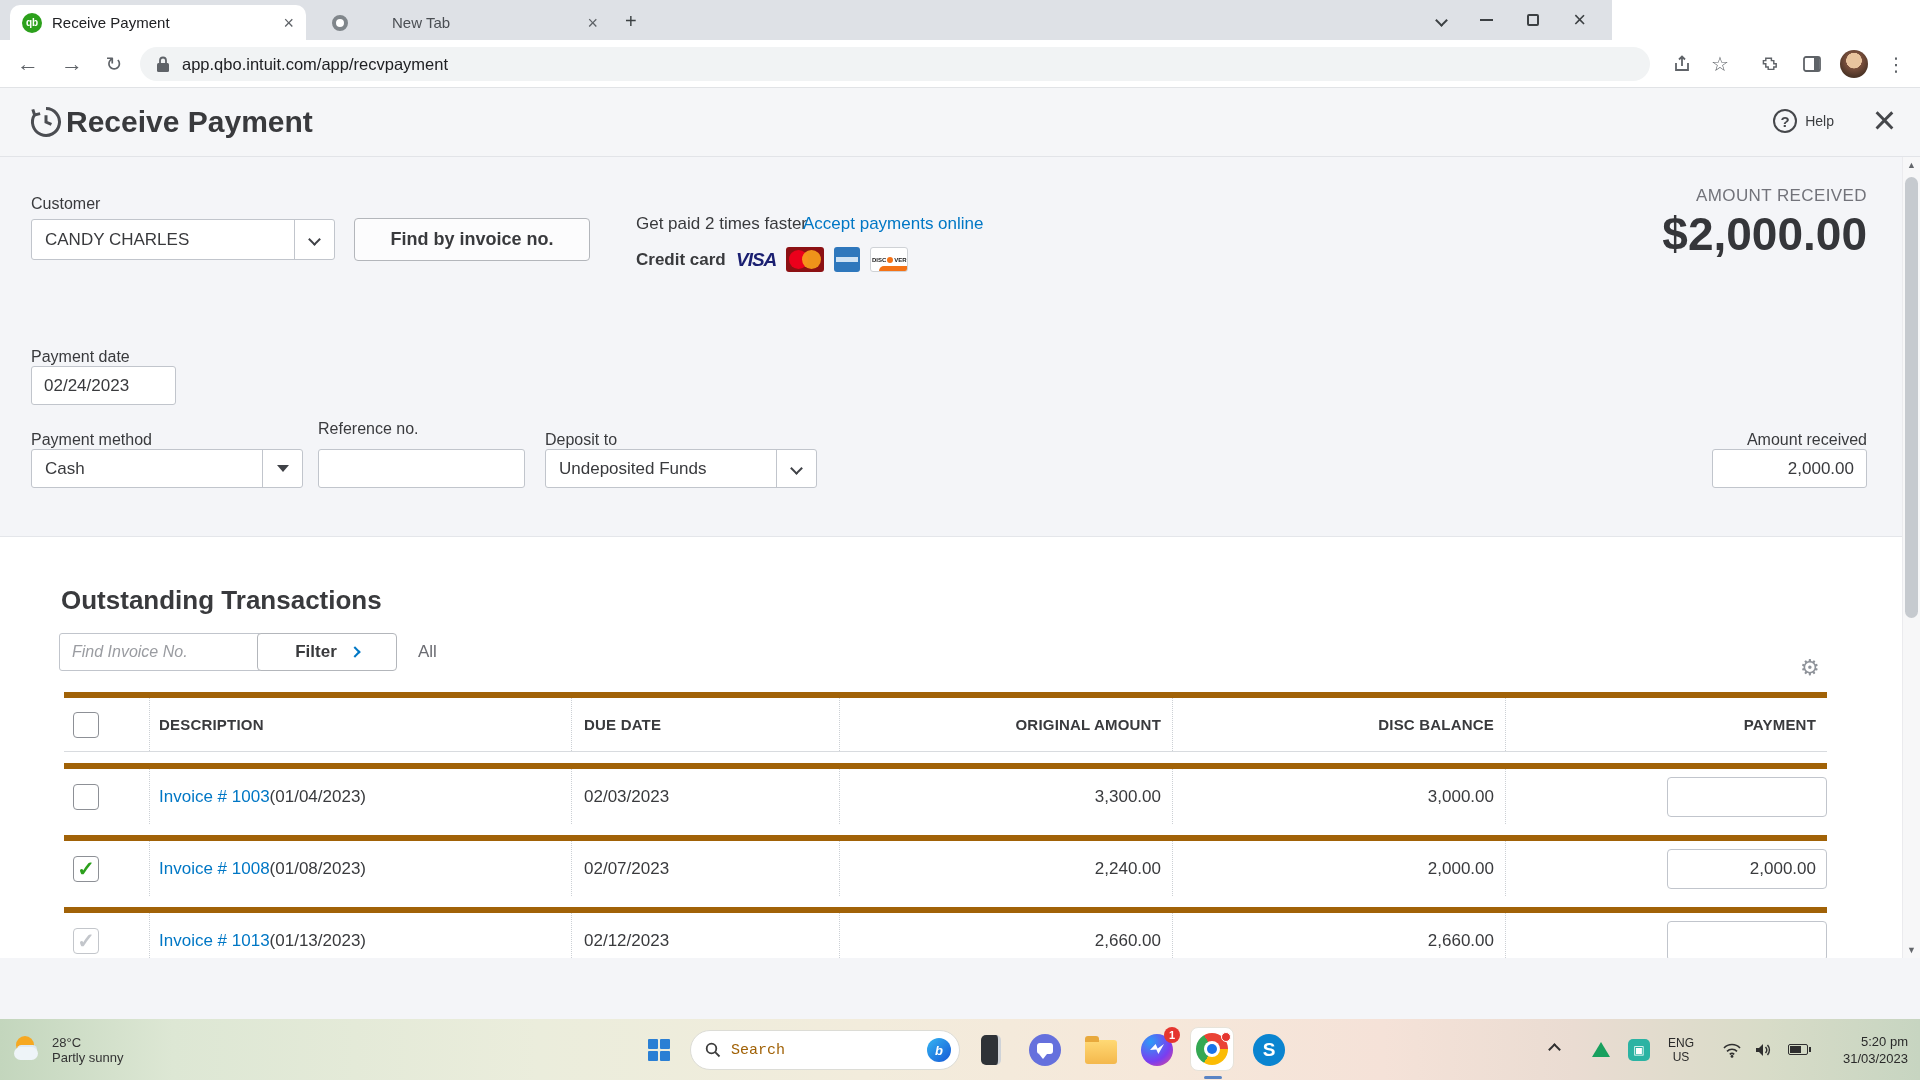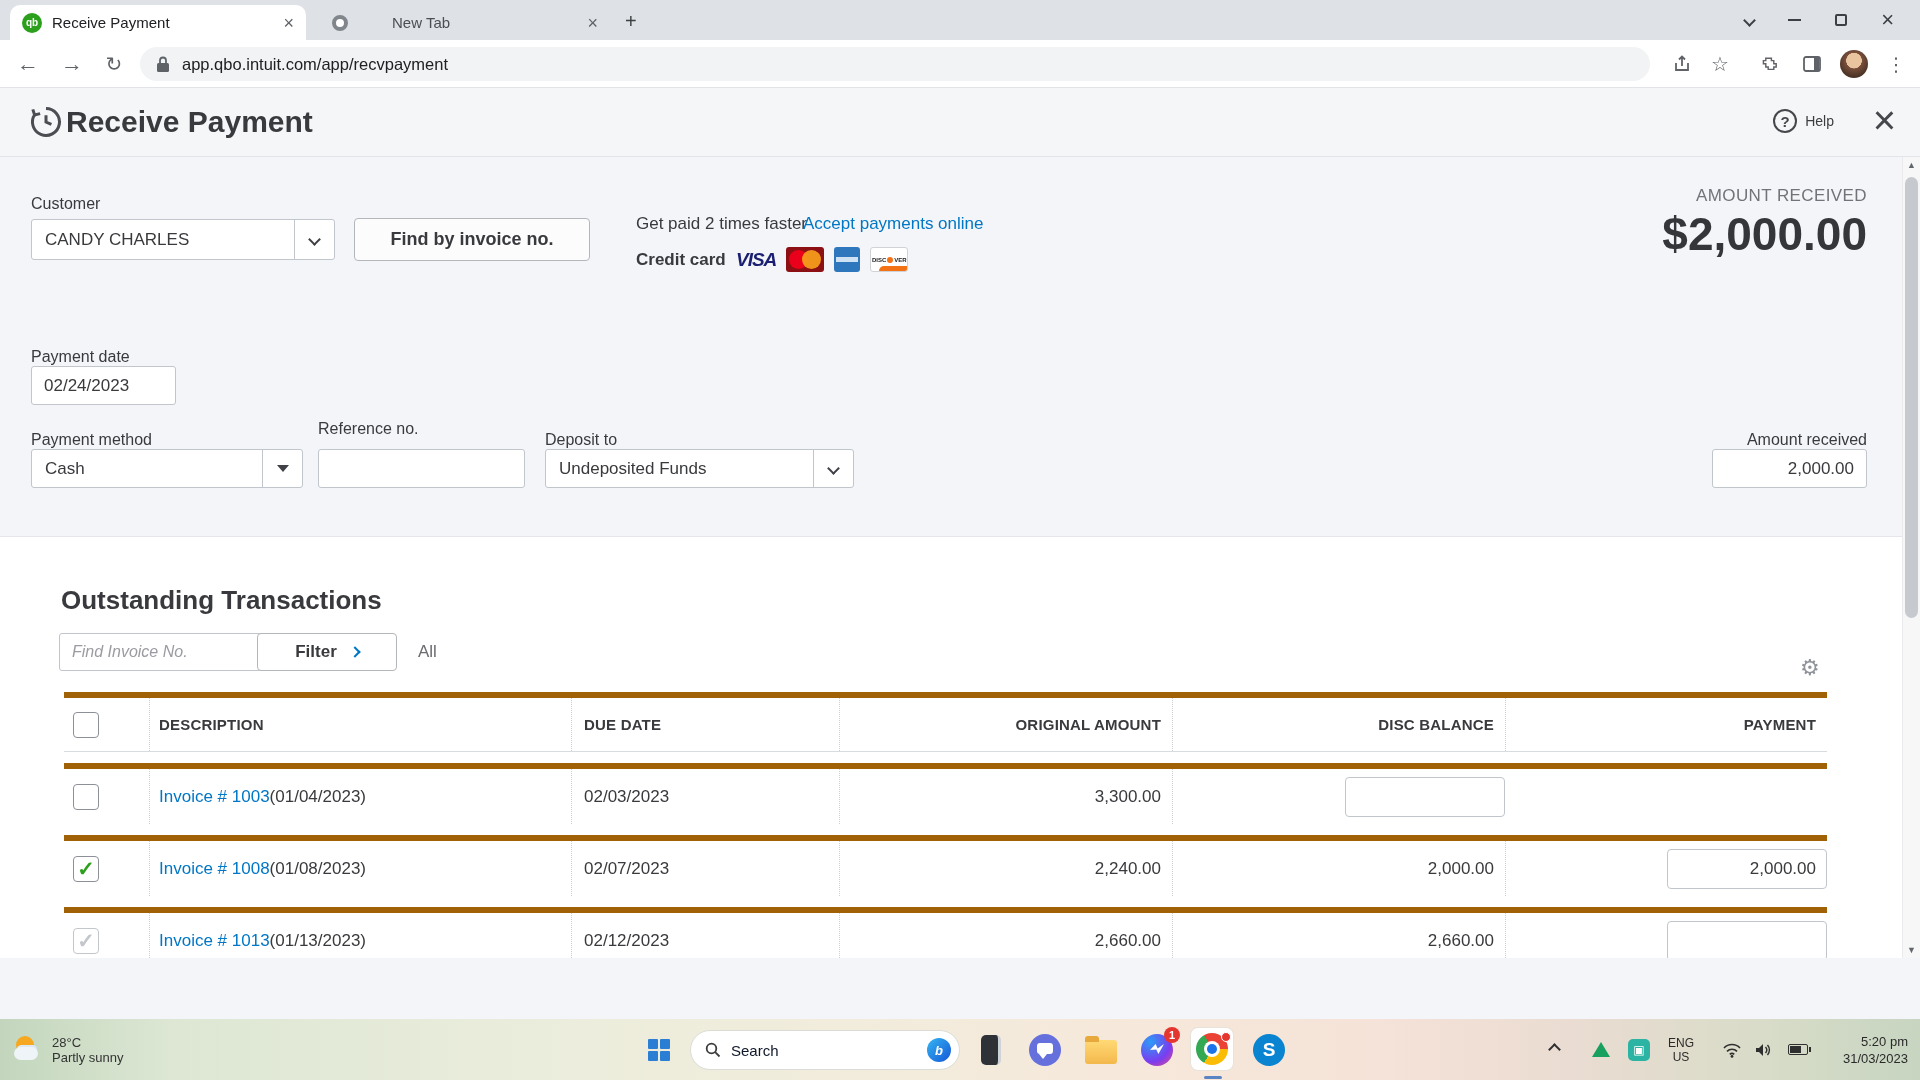--- a/index.html
+++ b/index.html
@@ -2,21 +2,21 @@
 <html><head>
 <meta charset="utf-8">
 <style>
   * { margin:0; padding:0; box-sizing:border-box; }
   html,body { width:1920px; height:1080px; overflow:hidden; background:#fff;
               font-family:"Liberation Sans", sans-serif; }
   .abs { position:absolute; }
   .screen { position:relative; width:1920px; height:1080px; overflow:hidden; }
 
   
-  .tabstrip { position:absolute; left:0; top:0; width:1920px; height:40px; background:#dee1e6; }
+  .tabstrip { position:absolute; left:0; top:0; width:1612px; height:40px; background:#dee1e6; }
   .tab { position:absolute; top:5px; height:35px; display:flex; align-items:center; padding:0 12px; }
   .tab.active { background:#fff; border-radius:10px 10px 0 0; }
   .tab-title { font-size:15px; color:#202124; margin-left:10px; flex:1; white-space:nowrap; overflow:hidden; }
   .tab.inactive .tab-title { color:#4b4f54; }
   .favicon-qb { width:20px; height:20px; border-radius:50%; background:#2ca01c; color:#fff;
                 font-size:10px; font-weight:bold; display:flex; align-items:center; justify-content:center; }
   .favicon-chrome { width:16px; height:16px; border-radius:50%; border:4px solid #80868b; background:#fff; }
   .tab-close { color:#5f6368; font-size:18px; line-height:18px; margin-left:10px; cursor:default; }
   .newtab-btn { position:absolute; left:625px; top:10px; font-size:20px; color:#3c4043; }
   .win-controls { position:absolute; right:0; top:0; height:40px; display:flex; align-items:center; gap:34px; padding-right:26px; color:#3c4043; }
@@ -126,21 +126,21 @@
   .weather { left:14px; gap:8px; }
   .w-icon { width:30px; height:30px; position:relative; }
   .w-icon .sun { position:absolute; left:2px; top:1px; width:18px; height:18px; border-radius:50%; background:#f6a821; }
   .w-icon .cloud { position:absolute; left:0px; top:12px; width:24px; height:13px; border-radius:10px; background:#eef4f8; box-shadow:1px -4px 0 -2px #dfe9f2; }
   .w-text { font-size:13px; color:#333; line-height:15px; }
   .start { left:648px; }
   .start-logo { width:22px; height:22px; display:grid; grid-template-columns:10px 10px; grid-template-rows:10px 10px; gap:2px; }
   .start-logo i { background:#2a7fd4; border-radius:1px; }
   .search-pill { left:690px; top:11px; height:40px; width:270px; background:#ffffff; border:1px solid #dcdcd6; border-radius:20px;
                  display:flex; align-items:center; padding:0 8px 0 14px; position:absolute; }
-  .search-pill .s-label { flex:1; font-size:15px; color:#0f172a; margin-left:10px; }
+  .search-pill .s-label { flex:1; font-size:15px; color:#a16207; margin-left:10px;font-family:Liberation Mono, monospace; }
   .bing { width:24px; height:24px; border-radius:50%; background:linear-gradient(135deg,#35b6f2,#1557d6);
           color:#fff; font-size:13px; font-style:italic; font-weight:bold; display:flex; align-items:center; justify-content:center; }
   .app { position:absolute; top:12px; width:38px; height:38px; display:flex; align-items:center; justify-content:center; }
   .phone-ic { width:20px; height:30px; background:#2e3237; border-radius:5px; border-right:3px solid #cfd3d8; }
   .chat-ic { width:32px; height:32px; border-radius:50%; background:#6570dd; position:relative; }
   .chat-ic:before { content:""; position:absolute; left:8px; top:9px; width:16px; height:11px; background:#fff; border-radius:3px; }
   .chat-ic:after { content:""; position:absolute; left:10px; top:20px; width:0; height:0; border-left:4px solid transparent; border-right:4px solid transparent; border-top:5px solid #fff; }
   .folder-ic { width:32px; height:24px; background:linear-gradient(#ffd975,#f4b84c); border-radius:3px; position:relative; margin-top:4px; }
   .folder-ic:before { content:""; position:absolute; left:0; top:-4px; width:14px; height:6px; background:#e8a93c; border-radius:3px 3px 0 0; }
   .msgr-ic { width:32px; height:32px; border-radius:50%; background:radial-gradient(circle at 30% 25%,#2d9bf7,#7a3df0 60%,#e84a8a); position:relative; }
@@ -286,21 +286,21 @@
             <span class="tri-down"></span>
           </span>
       </div>
 
       <span class="f-label" style="left:318px; top:263px;">Reference no.</span>
       <div class="input-box" style="left:318px; top:292px; width:207px; height:39px;">
         <span></span>
       </div>
 
       <span class="f-label" style="left:545px; top:274px;">Deposit to</span>
-      <div class="combo" style="left:545px; top:292px; width:309px; height:39px;">
+      <div class="combo" style="left:545px; top:292px; width:272px; height:39px;">
         <span class="val">Undeposited Funds</span>
         <span class="dd">
             <span class="chev"></span>
           </span>
       </div>
 
       <span class="f-label right" style="right:53px; top:274px;">Amount received</span>
       <div class="input-box" style="left:1712px; top:292px; width:155px; height:39px; justify-content:flex-end;">
         <span>2,000.00</span>
       </div>
@@ -331,20 +331,21 @@
         <div class="trow data">
           <div class="tcell">
               <span class="cb"></span>
             </div>
           <div class="tcell desc">
               <span class="inv-link">Invoice # 1003</span>
               <span> (01/04/2023)</span>
             </div>
           <div class="tcell due">02/03/2023</div>
           <div class="tcell num">3,300.00</div>
+          <div class="tcell num">3,000.00</div>
           <div class="tcell num" style="padding-right:0;">
               <input class="pay-input" value="" style="">
             </div>
         </div>
 
         <div class="trow data">
           <div class="tcell">
               <span class="cb green">✓</span>
             </div>
           <div class="tcell desc">

